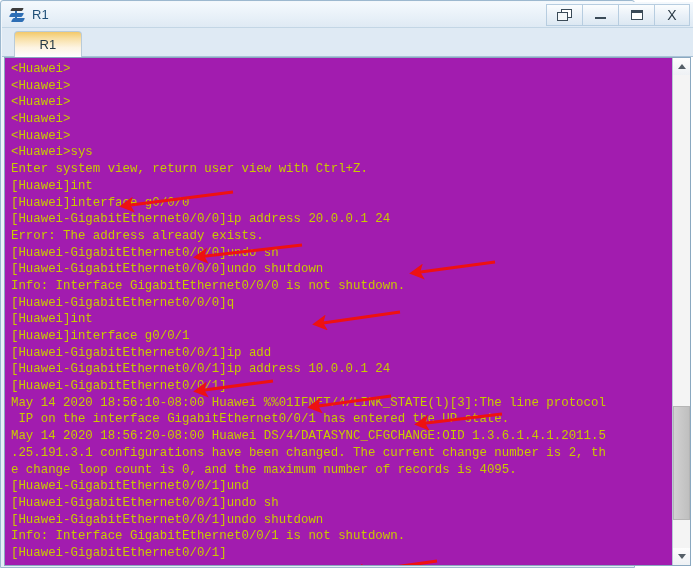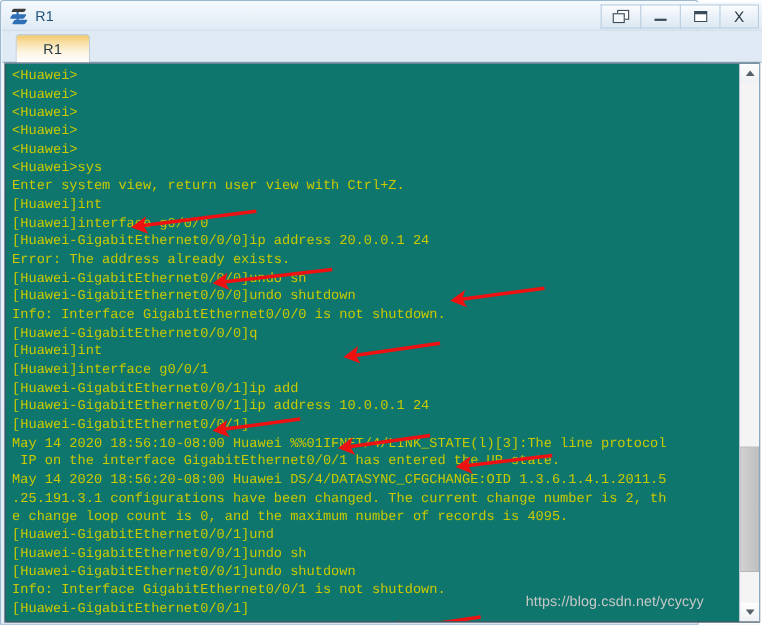--- a/index.html
+++ b/index.html
@@ -171,21 +171,21 @@
     background: #000000;
     border: 1px solid #8aa8c0;
     box-sizing: border-box;
     overflow: hidden;
   }
   .term-inner {
     position: absolute;
     left: 0; top: 0;
     width: 667px;
     height: 507px;
-    background: #0f766e;
+    background: #a21caf;
     overflow: hidden;
   }
   .term-text {
     position: absolute;
     left: 6px; top: 3px;
     font-family: "Liberation Mono", "DejaVu Sans Mono", monospace;
     font-size: 12.4px;
     line-height: 16.7px;
     color: #c9c900;
     white-space: pre;
@@ -326,15 +326,14 @@
       </div>
       <div class="sb-track">
         <div class="sb-thumb" id="sb-thumb" style="height: 114px; top: 331px;"></div>
       </div>
       <div class="sb-arrow down">
         <div class="chev"></div>
       </div>
     </div>
   </div>
 
-  <div class="watermark">https://blog.csdn.net/ycycyy</div>
 
 </div>
 
 </body></html>

